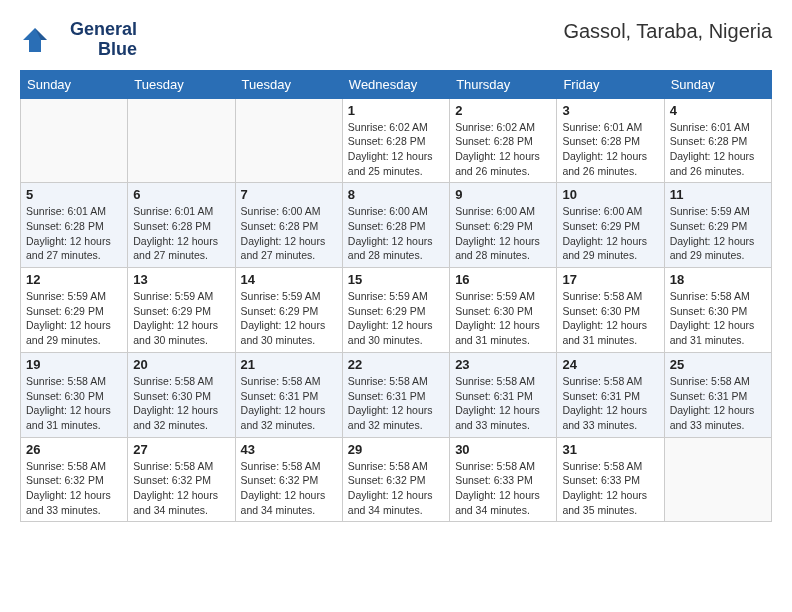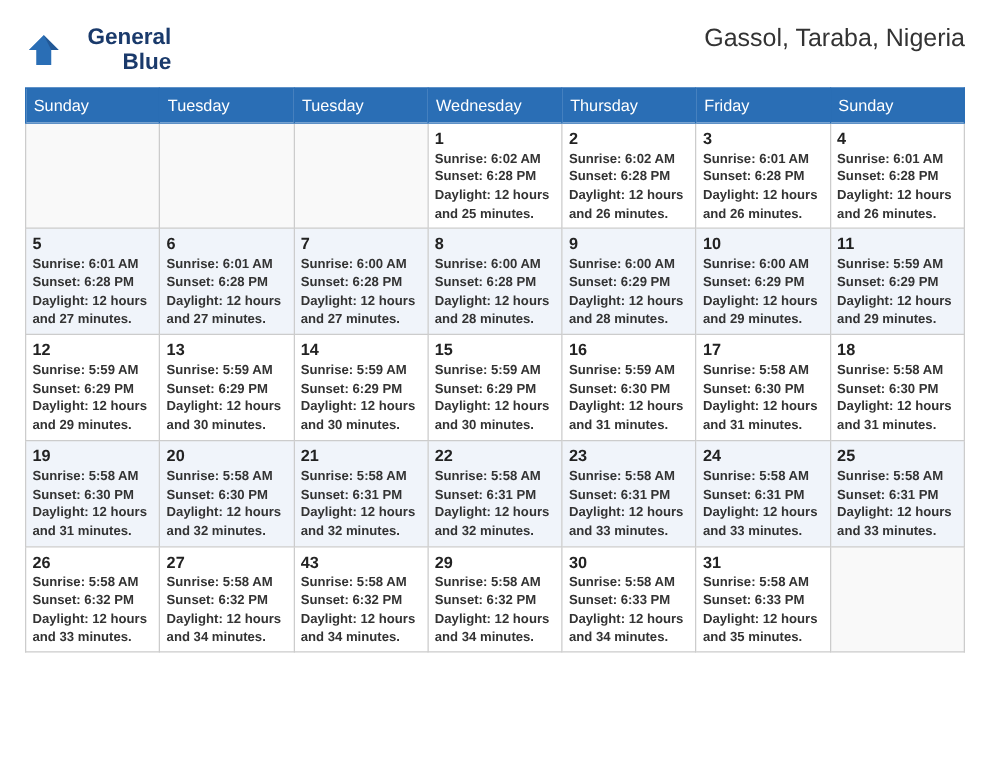--- a/index.html
+++ b/index.html
@@ -73,21 +73,20 @@
       font-size: 13px;
       font-weight: bold;
       color: #222;
       display: block;
       margin-bottom: 2px;
     }
     .day-info {
       color: #333;
       font-size: 10.5px;
       line-height: 1.4;
-      font-weight: bold;
     }
     .alt-row td {
       background: #f0f4fa;
     }
   </style>
 </head>
 <body>
 
 <div class="header">
   <div class="logo">

